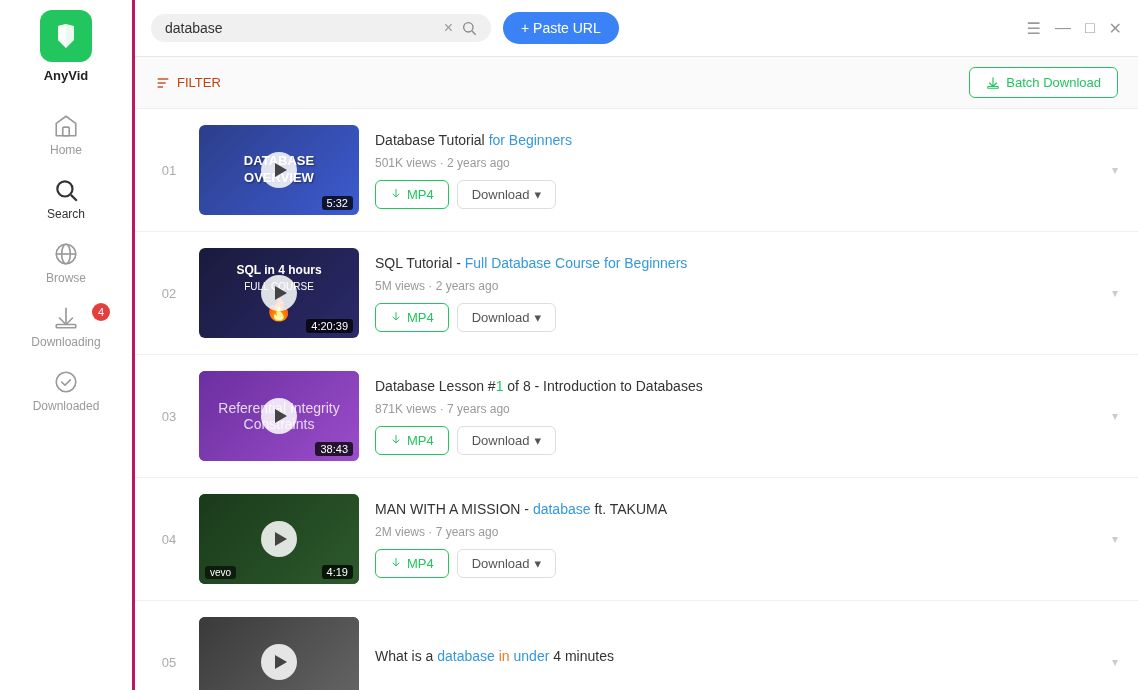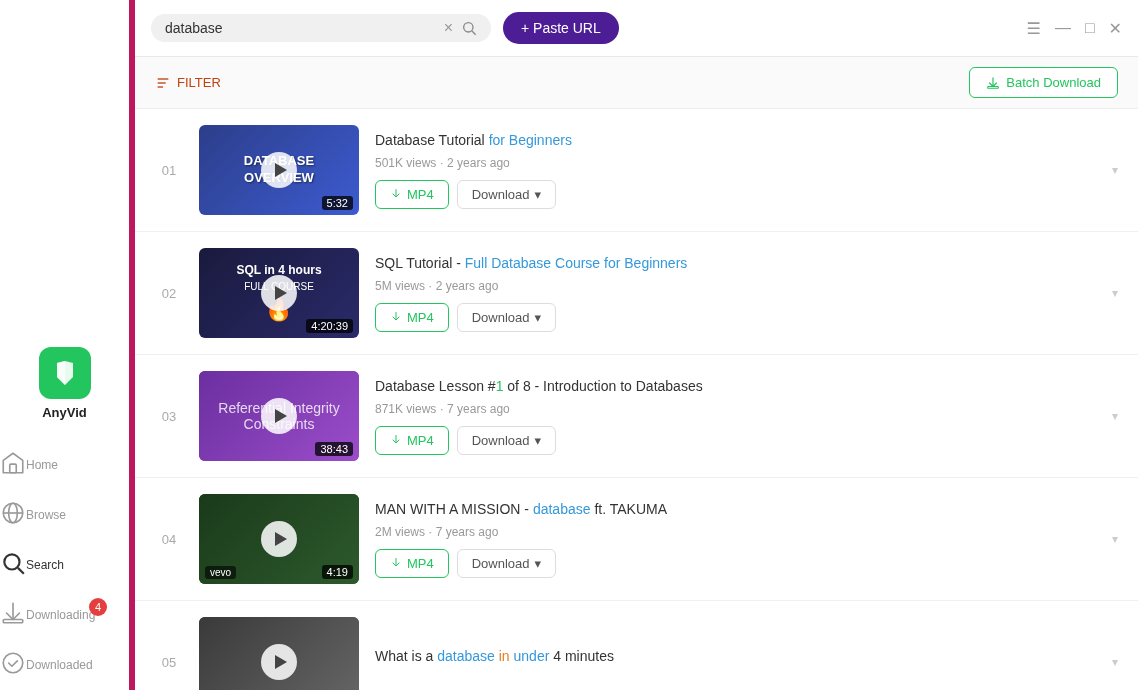--- a/index.html
+++ b/index.html
@@ -5,24 +5,23 @@
     * { box-sizing: border-box; margin: 0; padding: 0; }
     body { font-family: -apple-system, BlinkMacSystemFont, 'Segoe UI', sans-serif; background: #f5f5f5; width: 1138px; height: 690px; overflow: hidden; display: flex; }
 
     
     .sidebar {
       width: 135px;
       background: #fff;
       display: flex;
       flex-direction: column;
       align-items: center;
-      padding-top: 16px;
-      border-right: 6px solid #be185d;
+      padding-top: 10px;
+      border-right: 3px solid #be185d;
       flex-shrink: 0;
-      justify-content: flex-end;
     }
     .logo-area {
       display: flex;
       flex-direction: column;
       align-items: center;
       margin-bottom: 20px;
     }
     .logo-icon {
       width: 52px;
       height: 52px;
@@ -31,20 +30,21 @@
       display: flex;
       align-items: center;
       justify-content: center;
       margin-bottom: 6px;
     }
     .logo-icon svg { width: 32px; height: 32px; }
     .logo-label { font-size: 13px; font-weight: 600; color: #222; }
 
     .nav-item {
       display: flex;
+      flex-direction: column;
       align-items: center;
       padding: 10px 0;
       width: 100%;
       cursor: pointer;
       color: #999;
       font-size: 12px;
       position: relative;
     }
     .nav-item.active { color: #333; }
     .nav-item svg { width: 26px; height: 26px; margin-bottom: 4px; }
@@ -100,21 +100,21 @@
       flex: 1;
     }
     .search-box .clear-btn {
       cursor: pointer;
       color: #999;
       font-size: 16px;
       line-height: 1;
     }
 
     .paste-url-btn {
-      background: #4c1d95;
+      background: #3b82f6;
       color: #fff;
       border: none;
       border-radius: 20px;
       padding: 8px 18px;
       font-size: 14px;
       font-weight: 500;
       cursor: pointer;
       display: flex;
       align-items: center;
       gap: 6px;
@@ -309,35 +309,35 @@
   </div>
 
   <div class="nav-item">
     <svg viewBox="0 0 24 24" fill="none" stroke="currentColor" stroke-width="1.5">
       <path d="M3 9.5L12 3l9 6.5V21H3V9.5z" stroke-linecap="round" stroke-linejoin="round"></path>
       <rect x="9" y="13" width="6" height="8" rx="1"></rect>
     </svg>
     <span>Home</span>
   </div>
 
+  <div class="nav-item active">
+    <svg viewBox="0 0 24 24" fill="none" stroke="currentColor" stroke-width="2">
+      <circle cx="11" cy="11" r="7"></circle>
+      <line x1="16.5" y1="16.5" x2="22" y2="22"></line>
+    </svg>
+    <span>Search</span>
+  </div>
+
   <div class="nav-item">
     <svg viewBox="0 0 24 24" fill="none" stroke="currentColor" stroke-width="1.5">
       <circle cx="12" cy="12" r="9"></circle>
       <ellipse cx="12" cy="12" rx="4" ry="9"></ellipse>
       <line x1="3" y1="12" x2="21" y2="12"></line>
     </svg>
     <span>Browse</span>
-  </div>
-
-  <div class="nav-item active">
-    <svg viewBox="0 0 24 24" fill="none" stroke="currentColor" stroke-width="2">
-      <circle cx="11" cy="11" r="7"></circle>
-      <line x1="16.5" y1="16.5" x2="22" y2="22"></line>
-    </svg>
-    <span>Search</span>
   </div>
 
   <div class="nav-item" style="position:relative;">
     <div class="badge">4</div>
     <svg viewBox="0 0 24 24" fill="none" stroke="currentColor" stroke-width="1.5">
       <path d="M12 3v13M6 12l6 6 6-6" stroke-linecap="round" stroke-linejoin="round"></path>
       <rect x="3" y="18" width="18" height="3" rx="1"></rect>
     </svg>
     <span>Downloading</span>
   </div>

